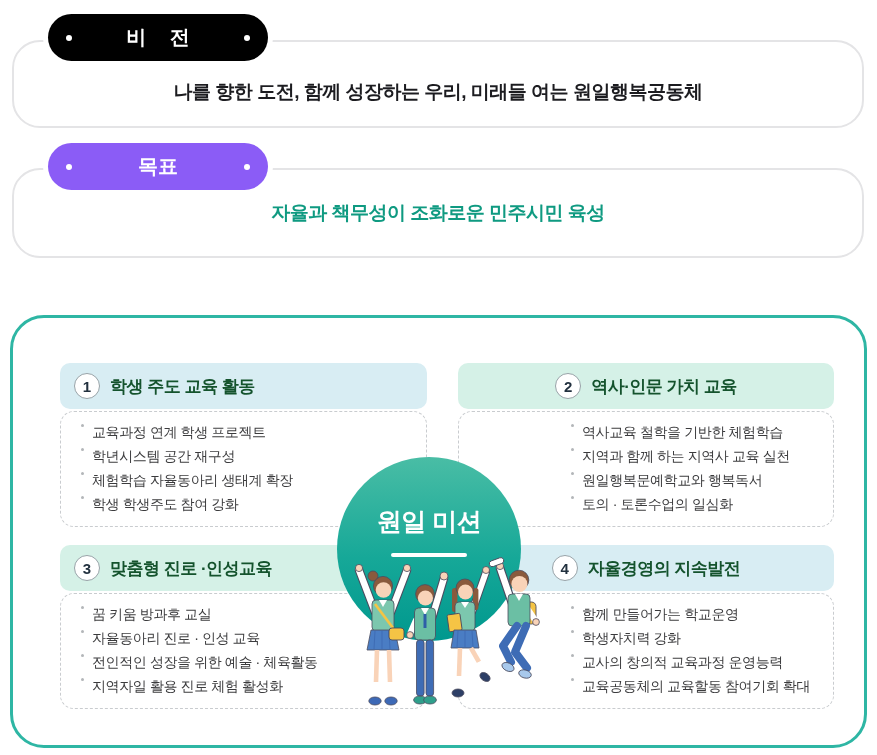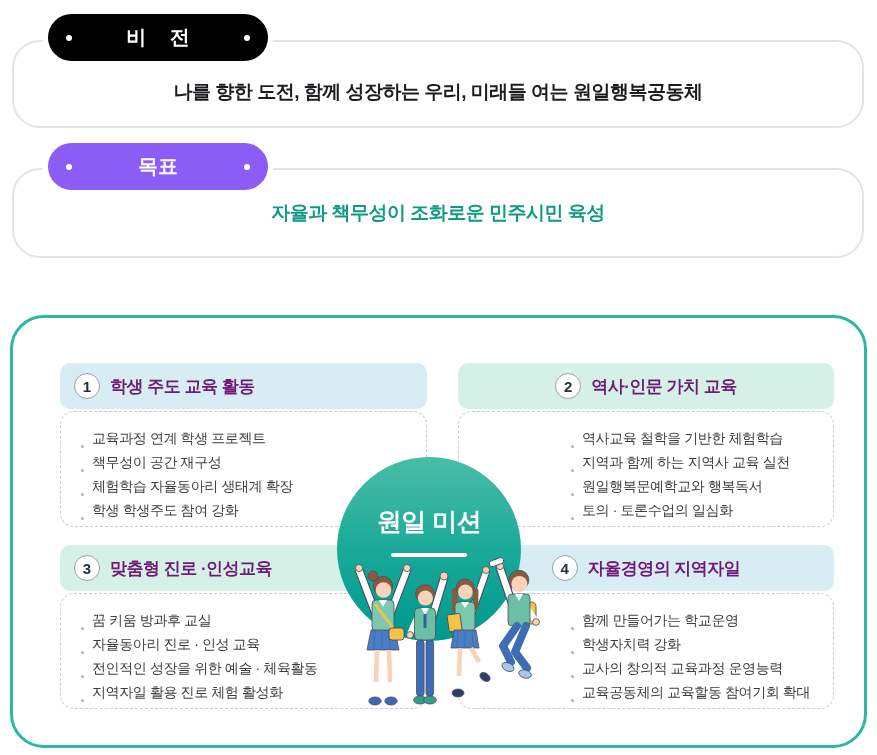--- a/index.html
+++ b/index.html
@@ -24,25 +24,25 @@
   
   .board{position:absolute;left:10px;top:315px;width:857px;height:433px;border:3px solid #2eb6a4;border-radius:34px;background:#fff;box-sizing:border-box;}
   .q{position:absolute;}
   .q1{left:47px;top:45px;width:367px;}
   .q2{left:445px;top:45px;width:376px;}
   .q3{left:47px;top:227px;width:367px;}
   .q4{left:445px;top:227px;width:376px;}
   .qheader{height:46px;border-radius:10px;display:flex;align-items:center;box-sizing:border-box;padding:0 14px;gap:10px;}
   .qheader.center{justify-content:center;}
   .qnum{width:26px;height:26px;border-radius:50%;background:#ffffff;border:1.5px solid #98a3a8;display:flex;align-items:center;justify-content:center;font-size:15px;font-weight:bold;color:#22313f;box-sizing:border-box;flex:0 0 auto;}
-  .qtitle{font-size:17px;font-weight:bold;color:#701a75;letter-spacing:-0.5px;}
+  .qtitle{font-size:17px;font-weight:bold;color:#14532d;letter-spacing:-0.5px;}
   .qbody{margin-top:2px;height:116px;border:1.5px dashed #c9cccf;border-radius:14px;background:#fff;box-sizing:border-box;padding:12px 10px 0 20px;}
   .q2 .qbody,.q4 .qbody{padding-left:112px;}
   .qbody ul{list-style:none;margin:0;padding:0;}
-  .qbody li{display:flex;align-items:flex-end;gap:8px;height:24px;font-size:14px;color:#3b3b3d;letter-spacing:-0.4px;white-space:nowrap;}
+  .qbody li{display:flex;align-items:flex-start;gap:8px;height:24px;font-size:14px;color:#3b3b3d;letter-spacing:-0.4px;white-space:nowrap;}
   .bullet{width:3px;height:3px;border-radius:50%;background:#b3b6b9;flex:0 0 auto;}
 
   
   .circle{position:absolute;left:324px;top:139px;width:184px;height:184px;border-radius:50%;background:linear-gradient(180deg,#49bda5 0%,#16a898 55%,#00988e 100%);z-index:4;display:flex;flex-direction:column;align-items:center;}
   .circle-label{margin-top:48px;color:#ffffff;font-size:25px;font-weight:bold;letter-spacing:-0.5px;}
   .circle-line{margin-top:15px;width:76px;height:4px;border-radius:2px;background:#ffffff;}
 
   .students{position:absolute;left:328px;top:228px;width:215px;height:180px;z-index:5;}
 </style>
 </head>
@@ -76,21 +76,21 @@
         <span class="qtitle">학생 주도 교육 활동</span>
       </div>
       <div class="qbody">
         <ul>
           <li>
               <span class="bullet"></span>
               <span>교육과정 연계 학생 프로젝트</span>
             </li>
           <li>
               <span class="bullet"></span>
-              <span>책무성이 공간 재구성</span>
+              <span>학년시스템 공간 재구성</span>
             </li>
           <li>
               <span class="bullet"></span>
               <span>체험학습 자율동아리 생태계 확장</span>
             </li>
           <li>
               <span class="bullet"></span>
               <span>학생 학생주도 참여 강화</span>
             </li>
         </ul>
@@ -147,21 +147,21 @@
               <span class="bullet"></span>
               <span>지역자일 활용 진로 체험 활성화</span>
             </li>
         </ul>
       </div>
     </div>
 
     <div class="q q4">
       <div class="qheader center" style="background-color: rgb(216, 237, 243);">
         <span class="qnum">4</span>
-        <span class="qtitle">자율경영의 지역자일</span>
+        <span class="qtitle">자율경영의 지속발전</span>
       </div>
       <div class="qbody">
         <ul>
           <li>
               <span class="bullet"></span>
               <span>함께 만들어가는 학교운영</span>
             </li>
           <li>
               <span class="bullet"></span>
               <span>학생자치력 강화</span>

